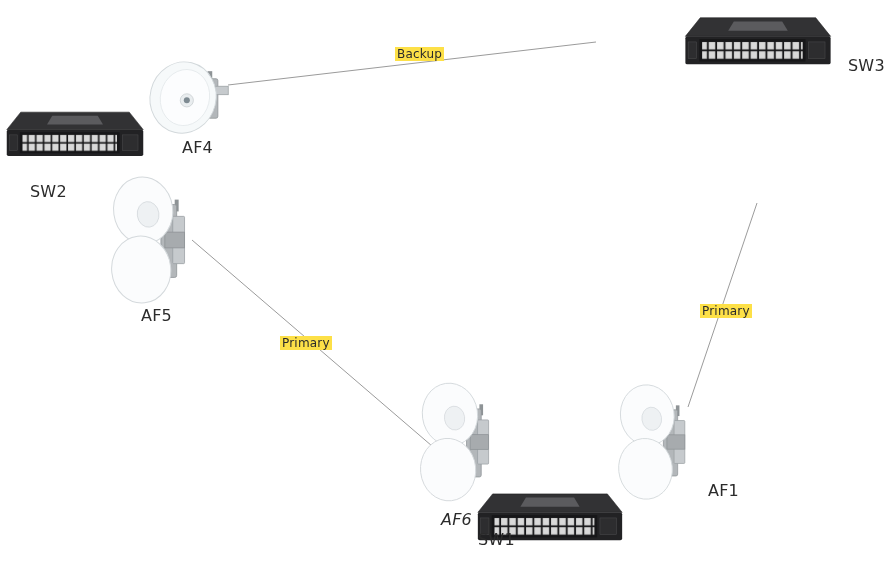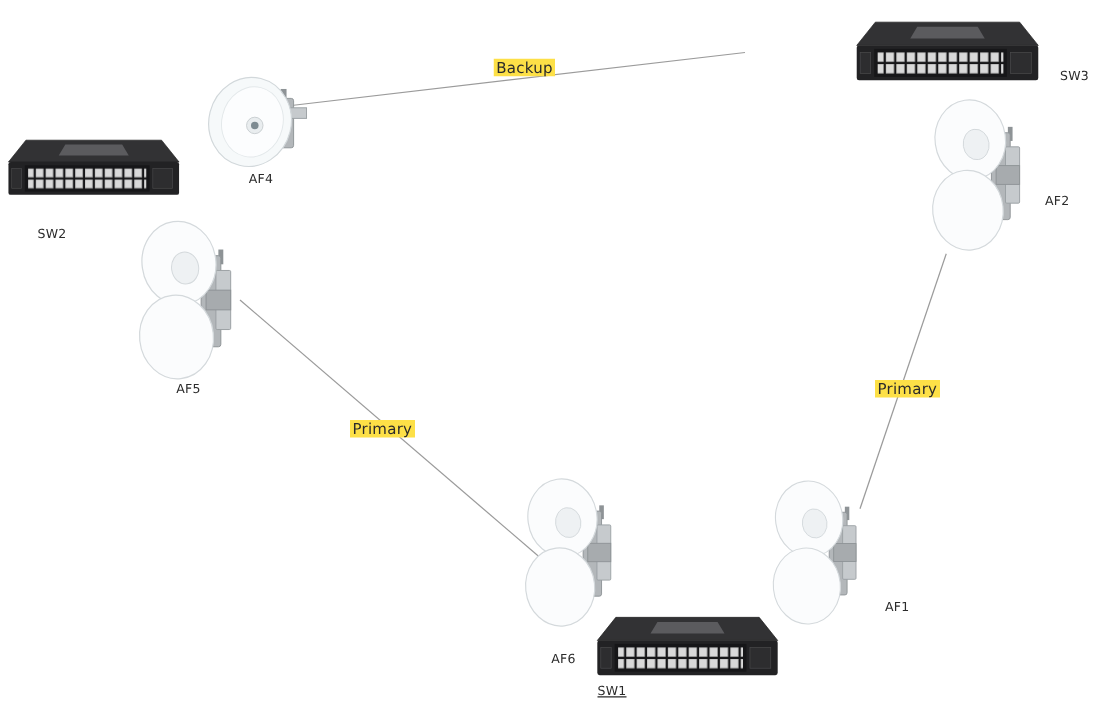--- a/index.html
+++ b/index.html
@@ -11,53 +11,53 @@
     overflow:hidden;
   }
   .links-layer{
     position:absolute;left:0;top:0;width:893px;height:574px;
     pointer-events:none;
   }
   .node{position:absolute;}
   .node .icon{display:block;}
   .node .label{
     position:absolute;
-    font-size:10px;
+    font-size:16px;
     color:#2b2b2b;
     white-space:nowrap;
     letter-spacing:0.2px;
   }
   .link-label{
     position:absolute;
     font-size:12px;
     color:#2b2b2b;
     white-space:nowrap;
     background:#fde047;
     padding:0 2px;
     letter-spacing:0.2px;
   }
   
-  .n-af4{left:164px;top:58px;width:90px;height:85px;}
+  .n-af4{left:147px;top:58px;width:90px;height:85px;}
   .n-af4 .label{left:35px;top:80px;}
   .n-af3{left:592px;top:4px;width:80px;height:72px;}
   .n-af3 .label{left:22px;top:66px;}
   .n-sw3{left:683px;top:14px;width:150px;height:56px;}
   .n-sw3 .label{left:165px;top:42px;}
   .n-sw2{left:5px;top:108px;width:140px;height:56px;}
   .n-sw2 .label{left:25px;top:74px;text-align:right;}
   .n-af2{left:740px;top:78px;width:95px;height:124px;}
   .n-af2 .label{left:96px;top:78px;}
   .n-af5{left:105px;top:175px;width:100px;height:134px;}
   .n-af5 .label{left:36px;top:131px;text-align:right;}
   .n-af1{left:612px;top:383px;width:92px;height:120px;}
   .n-af1 .label{left:96px;top:70px;margin-top:28px;}
   .n-af6{left:415px;top:378px;width:92px;height:132px;}
-  .n-af6 .label{left:26px;top:144px;}
+  .n-af6 .label{left:26px;top:132px;font-style:italic;}
   .n-sw1{left:476px;top:490px;width:148px;height:56px;}
-  .n-sw1 .label{left:2px;top:58px;text-decoration:underline;}
+  .n-sw1 .label{left:2px;top:40px;}
   
   .l-backup{left:395px;top:47px;}
   .l-primary-west{left:280px;top:336px;}
   .l-primary-east{left:700px;top:304px;}
 </style>
 </head>
 <body>
 
 <div class="canvas">
 
@@ -125,26 +125,20 @@
     <span class="label">SW3</span>
   </div>
 
   <div class="node n-sw2">
     <svg class="icon" width="140" height="52">
         <use href="#sym-switch"></use>
       </svg>
     <span class="label">SW2</span>
   </div>
 
-  <div class="node n-af2">
-    <svg class="icon" width="95" height="124">
-        <use href="#sym-af"></use>
-      </svg>
-    <span class="label">AF2</span>
-  </div>
 
   <div class="node n-af5">
     <svg class="icon" width="100" height="130">
         <use href="#sym-af"></use>
       </svg>
     <span class="label">AF5</span>
   </div>
 
   <div class="node n-af1">
     <svg class="icon" width="92" height="118">

